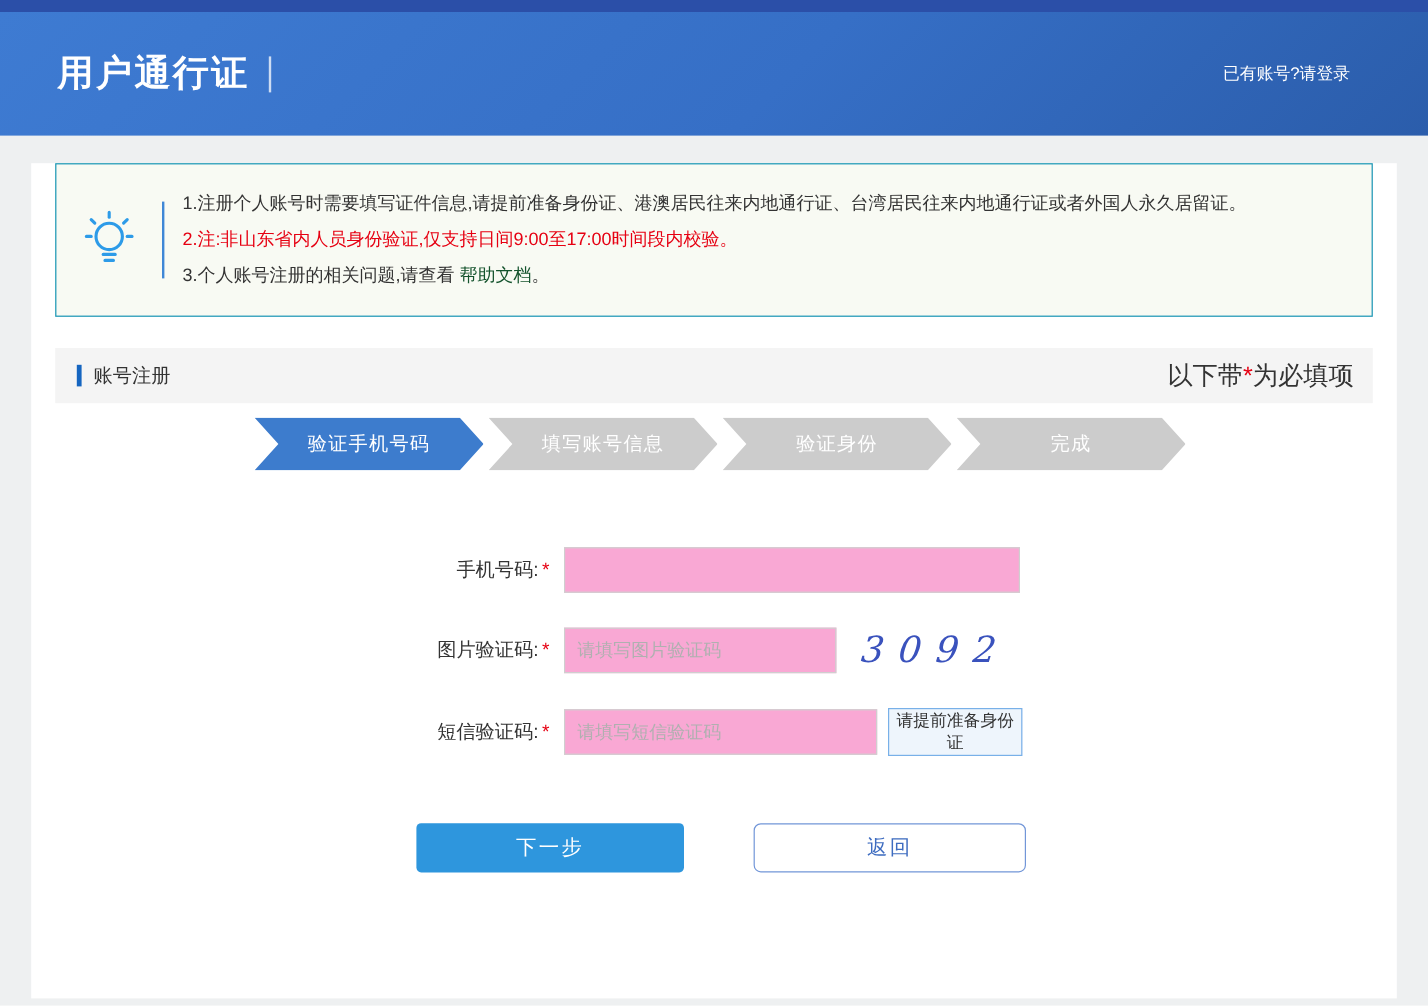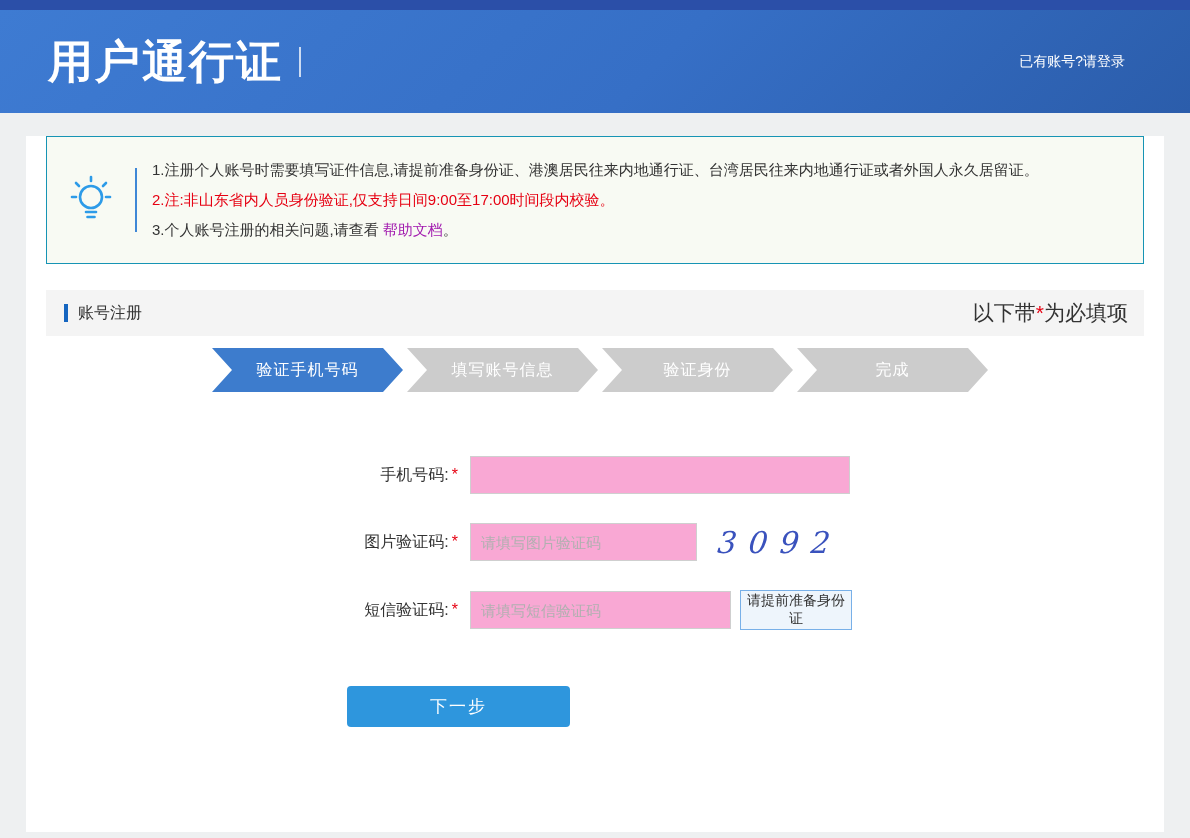--- a/index.html
+++ b/index.html
@@ -12,21 +12,21 @@
   }
   
   .topbar { height:10px; background:#2b4fa8; }
   .header {
     height:103px;
     background:linear-gradient(135deg,#3e7bd2 0%,#366fc6 55%,#2b5dab 100%);
     display:flex; align-items:center; justify-content:space-between;
     padding:0 65px 0 48px;
   }
   .header-left { display:flex; align-items:center; color:#fff; }
-  .site-title { font-size:45px; font-weight:bold; letter-spacing:2px; }
+  .site-title { font-size:30px; font-weight:bold; letter-spacing:2px; }
   .title-sep { width:2px; height:30px; background:rgba(255,255,255,.75); margin:0 14px 0 16px; }
   .site-subtitle { font-size:22px; font-weight:bold; letter-spacing:1px; }
   .login-link { color:#fff; font-size:14px; text-decoration:none; cursor:pointer; }
   
   .card {
     width:1138px; height:696px;
     margin:23px 26px 0;
     background:#fff;
   }
   
@@ -34,21 +34,21 @@
     margin:19px 20px 0;
     height:128px;
     border:1px solid #1694b4;
     background:#f8faf3;
     display:flex; align-items:center;
   }
   .notice-icon-wrap { width:88px; display:flex; justify-content:center; }
   .notice-divider { width:0; height:64px; border-left:2px solid #3f87d6; }
   .notice-lines { padding-left:15px; font-size:15px; line-height:30px; color:#333; }
   .notice-line.red { color:#e60012; }
-  .help-link { color:#a21caf; text-decoration:none; cursor:pointer; }
+  .help-link { color:#14532d; text-decoration:none; cursor:pointer; }
   
   .section-bar {
     margin:26px 20px 0;
     height:46px; background:#f4f4f4;
     display:flex; align-items:center; justify-content:space-between;
     padding:0 16px 0 18px;
   }
   .section-left { display:flex; align-items:center;text-align:center; }
   .section-marker { width:4px; height:18px; background:#1565c0; margin-right:10px; }
   .section-title { font-size:16px; color:#333; }
@@ -171,16 +171,17 @@
     </div>
 
     <div class="form-row">
       <div class="form-label"><span>短信验证码:</span><span class="star">*</span></div>
       <input class="input sms-input" type="text" placeholder="请填写短信验证码" style="">
       <button class="sms-btn">请提前准备身份证</button>
     </div>
 
     <div class="btn-row">
       <button class="btn-primary">下一步</button>
+      <button class="btn-outline">返回</button>
     </div>
 
   </div>
 </div>
 
 </body></html>

